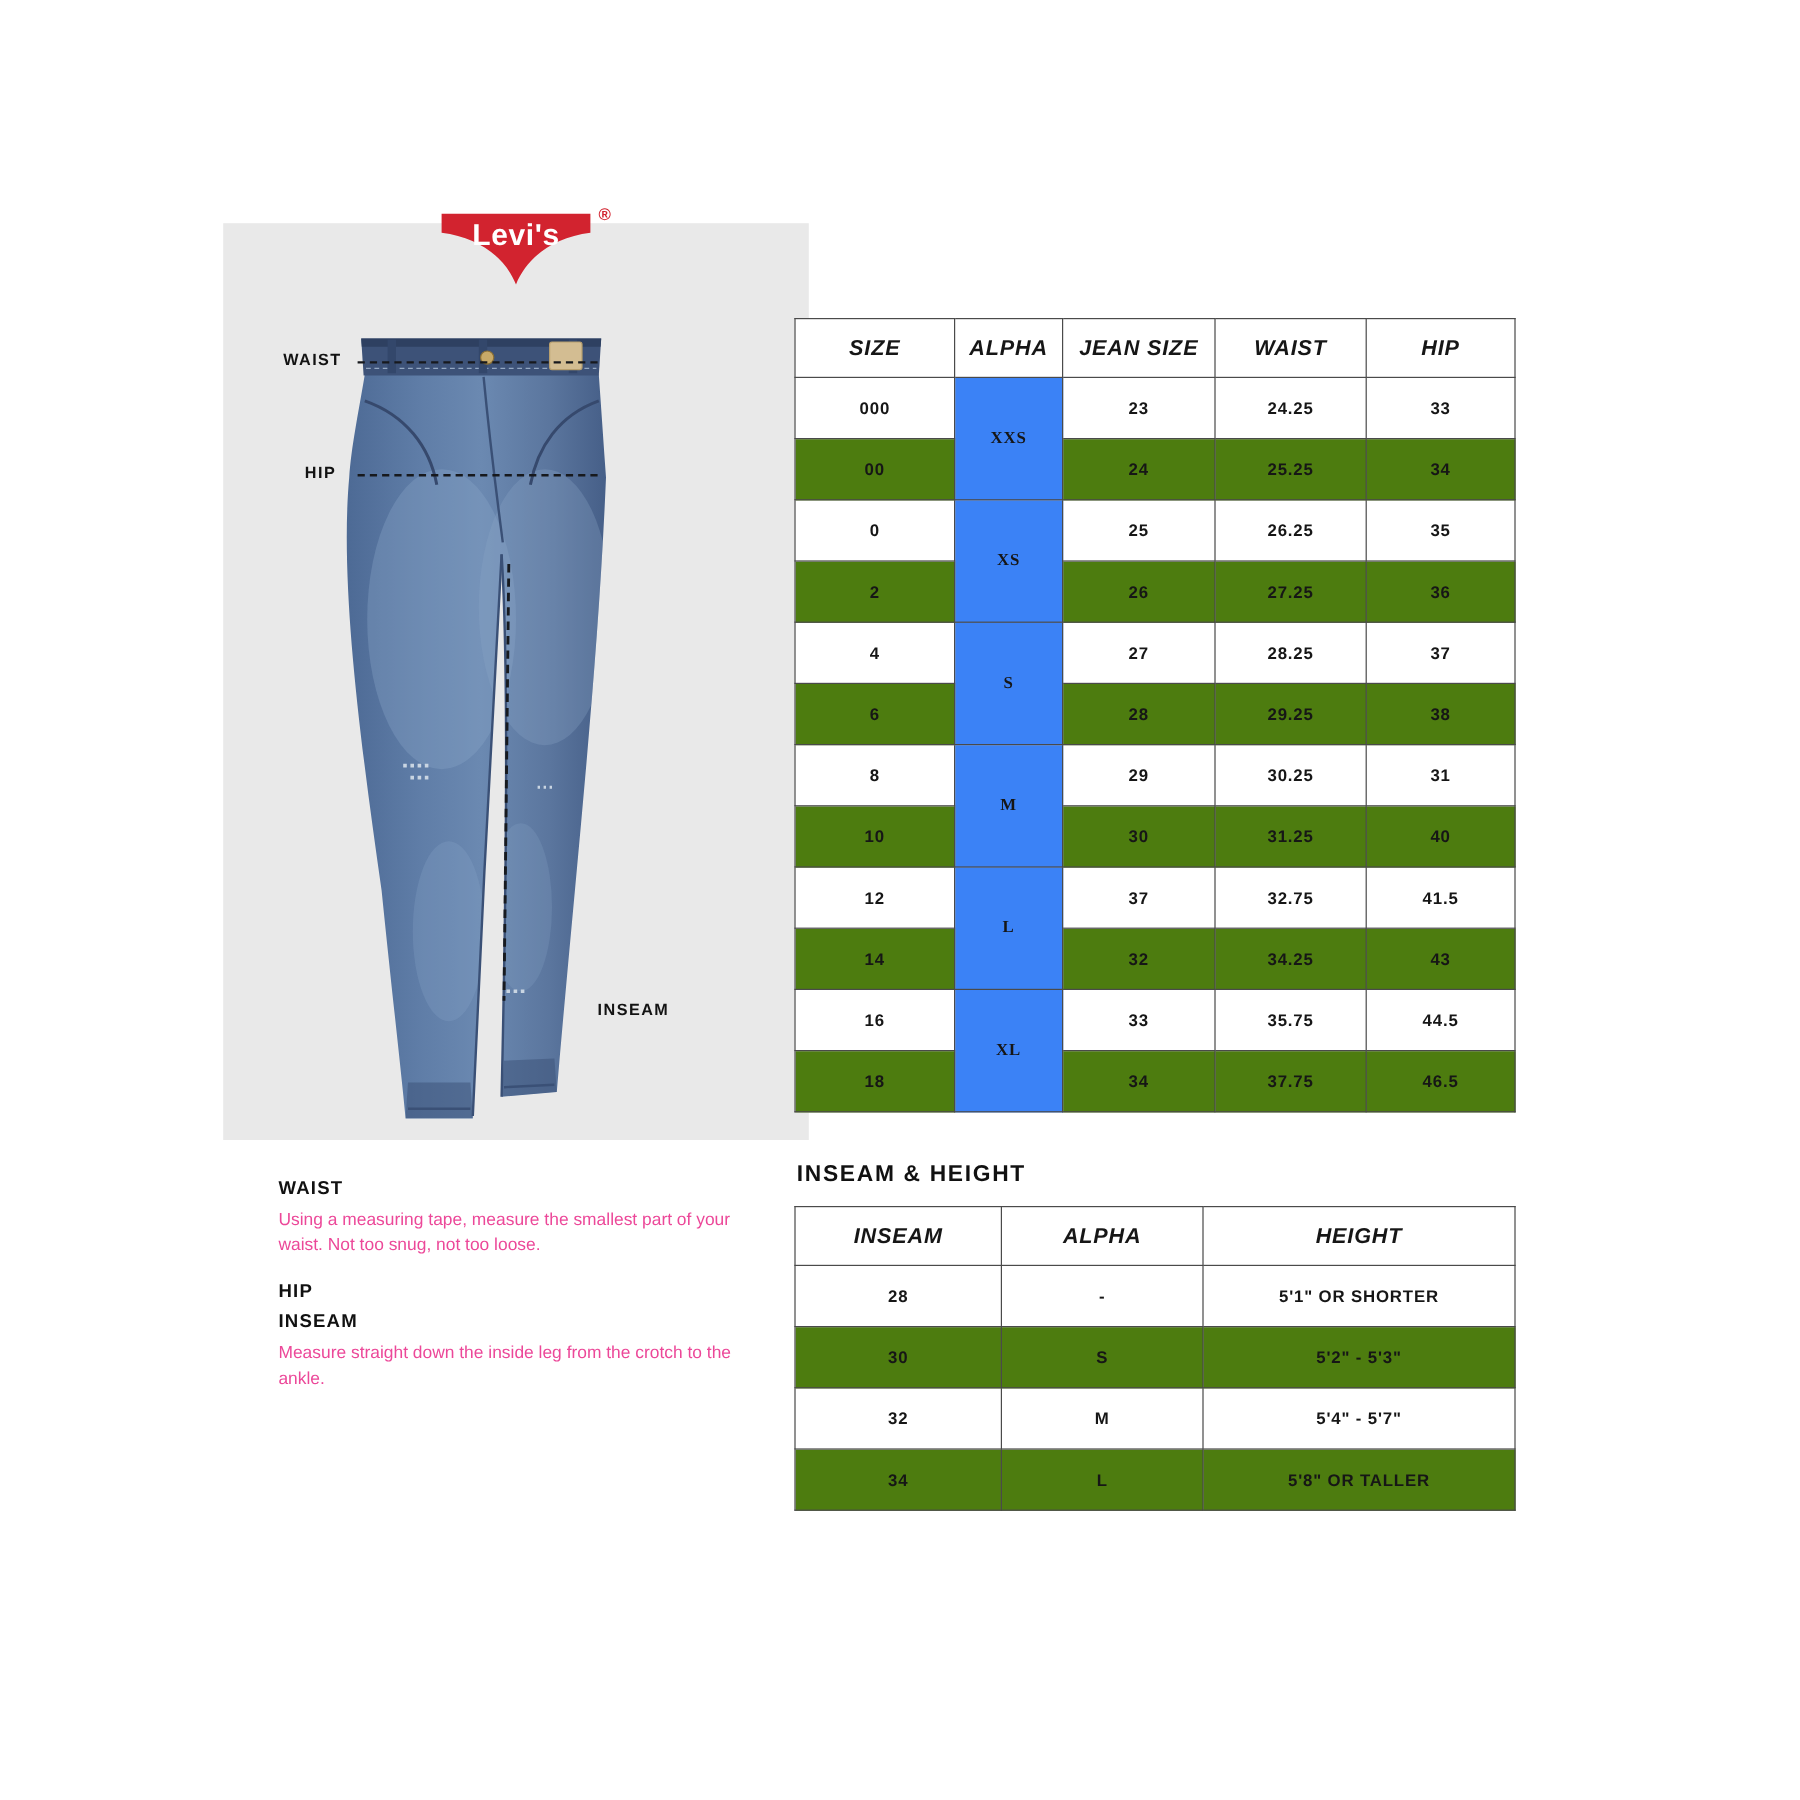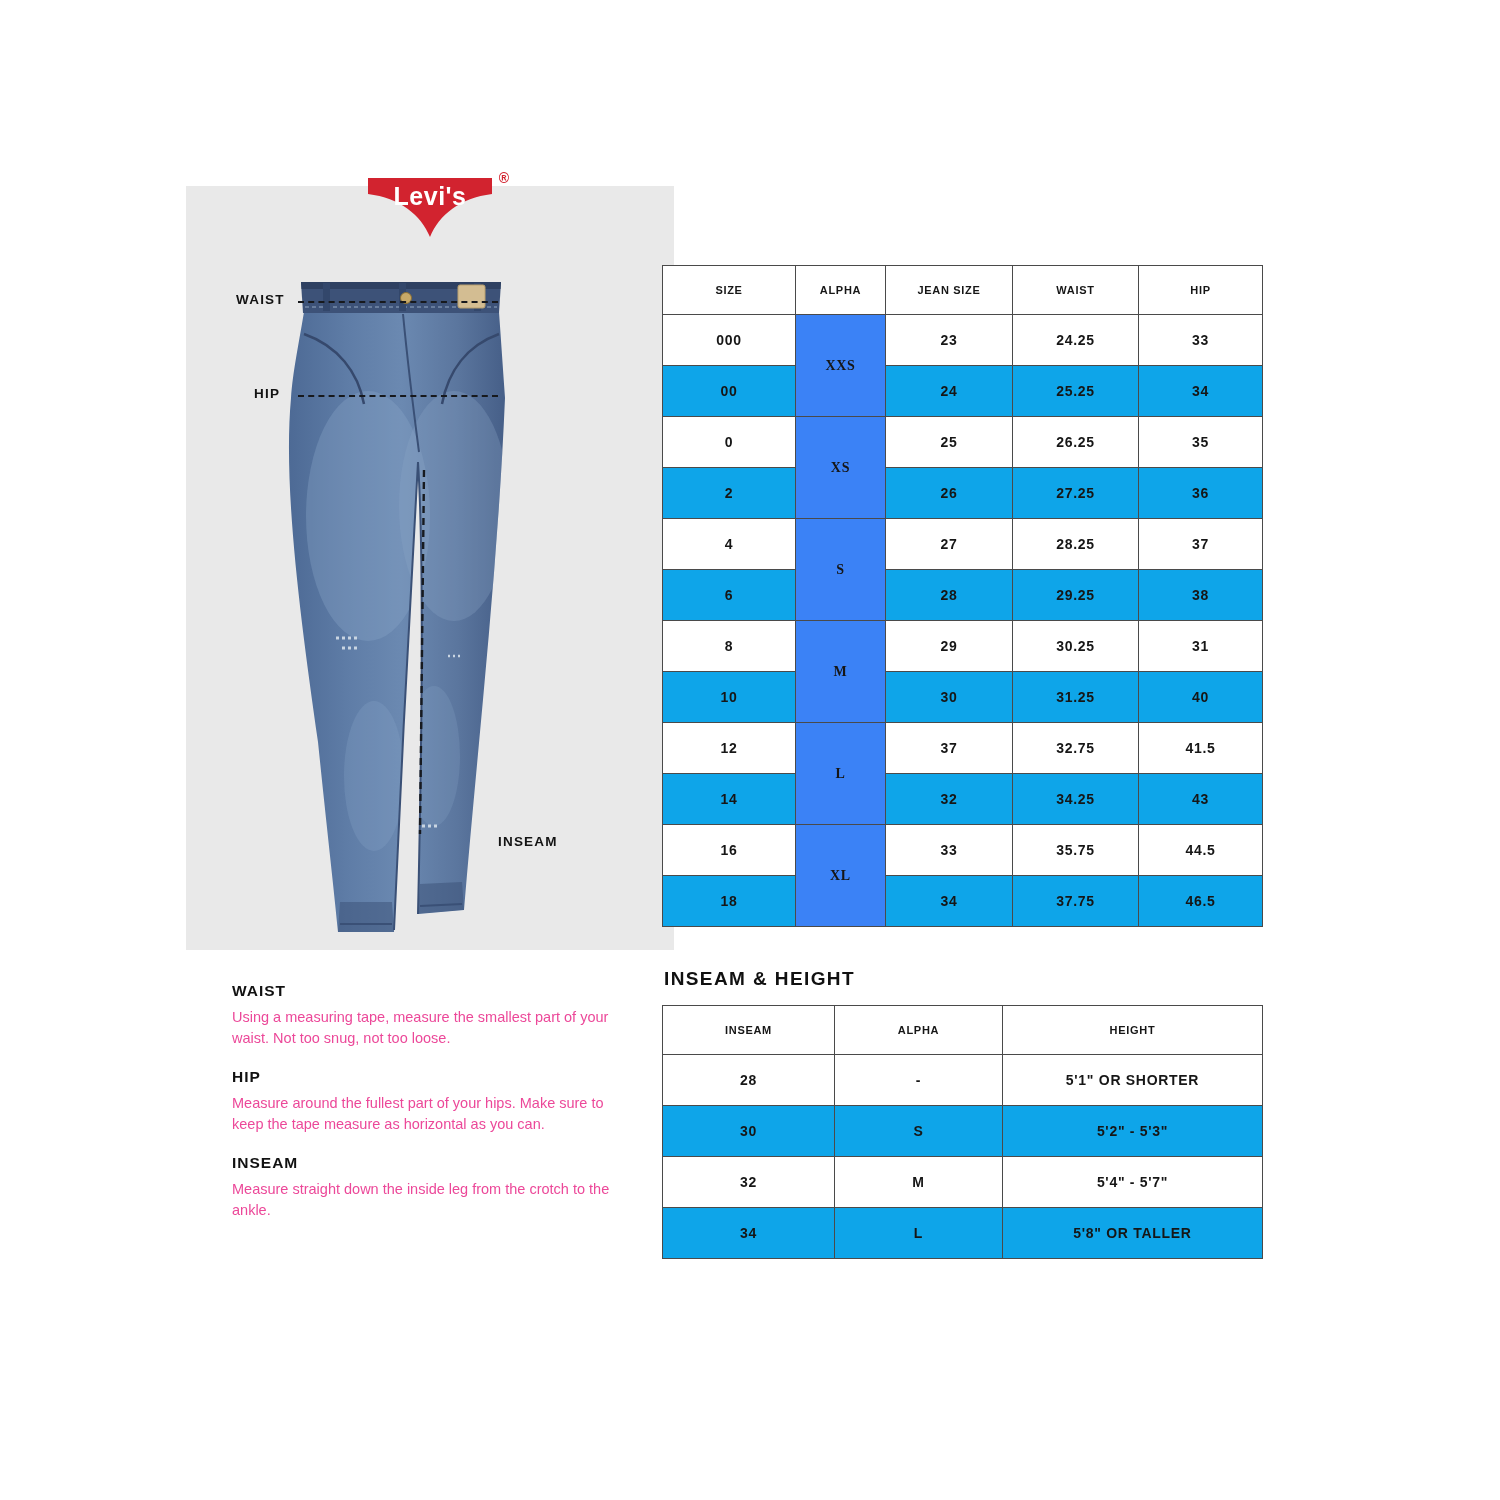--- a/index.html
+++ b/index.html
@@ -51,23 +51,23 @@
     position:absolute; border-collapse:collapse; table-layout:fixed;
     background:#ffffff; font-weight:bold;
   }
   #womens-table { left:662px; top:265px; width:600px; }
   #inseam-table { left:662px; top:1005px; width:600px; }
 
   .size-table th, .size-table td {
     border:1px solid #4a4a4a; text-align:center; vertical-align:middle;
     font-size:14px; letter-spacing:0.7px; color:#161616; padding:0 4px;
   }
-  .size-table th { height:48px; font-size:11px; }
+  .size-table th { height:48px; font-size:18px;font-style:italic; }
   .size-table td { height:50px; }
-  tr.alt td      { background:#0ea5e9; }
+  tr.alt td      { background:#4d7c0f; }
   td.alpha       { background:#3b82f6;font-family:Liberation Serif, serif; }
 </style>
 </head>
 <body>
 
 <div class="panel">
 
   <svg class="jeans" viewBox="0 0 436 764" aria-hidden="true">
     <defs>
       <linearGradient id="denim" x1="0" y1="0" x2="1" y2="0">
@@ -130,21 +130,20 @@
   <div class="m-label" style="left:68px; top:200px;">HIP</div>
   <div class="dash-h" style="left:112px; top:209px; width:200px;"></div>
 
   <div class="m-label" style="left:312px; top:648px;">INSEAM</div>
 </div>
 
 <div class="guide">
   <h3>WAIST</h3>
   <p>Using a measuring tape, measure the smallest part of your waist. Not too snug, not too loose.</p>
   <h3>HIP</h3>
-  <p>Measure around the fullest part of your hips. Make sure to keep the tape measure as horizontal as you can.</p>
   <h3>INSEAM</h3>
   <p>Measure straight down the inside leg from the crotch to the ankle.</p>
 </div>
 
 <h2 class="section-title" id="wb-title">WOMEN'S BOTTOMS</h2>
 
 <table class="size-table" id="womens-table">
   <colgroup>
     <col style="width:133px">
       <col style="width:90px">

